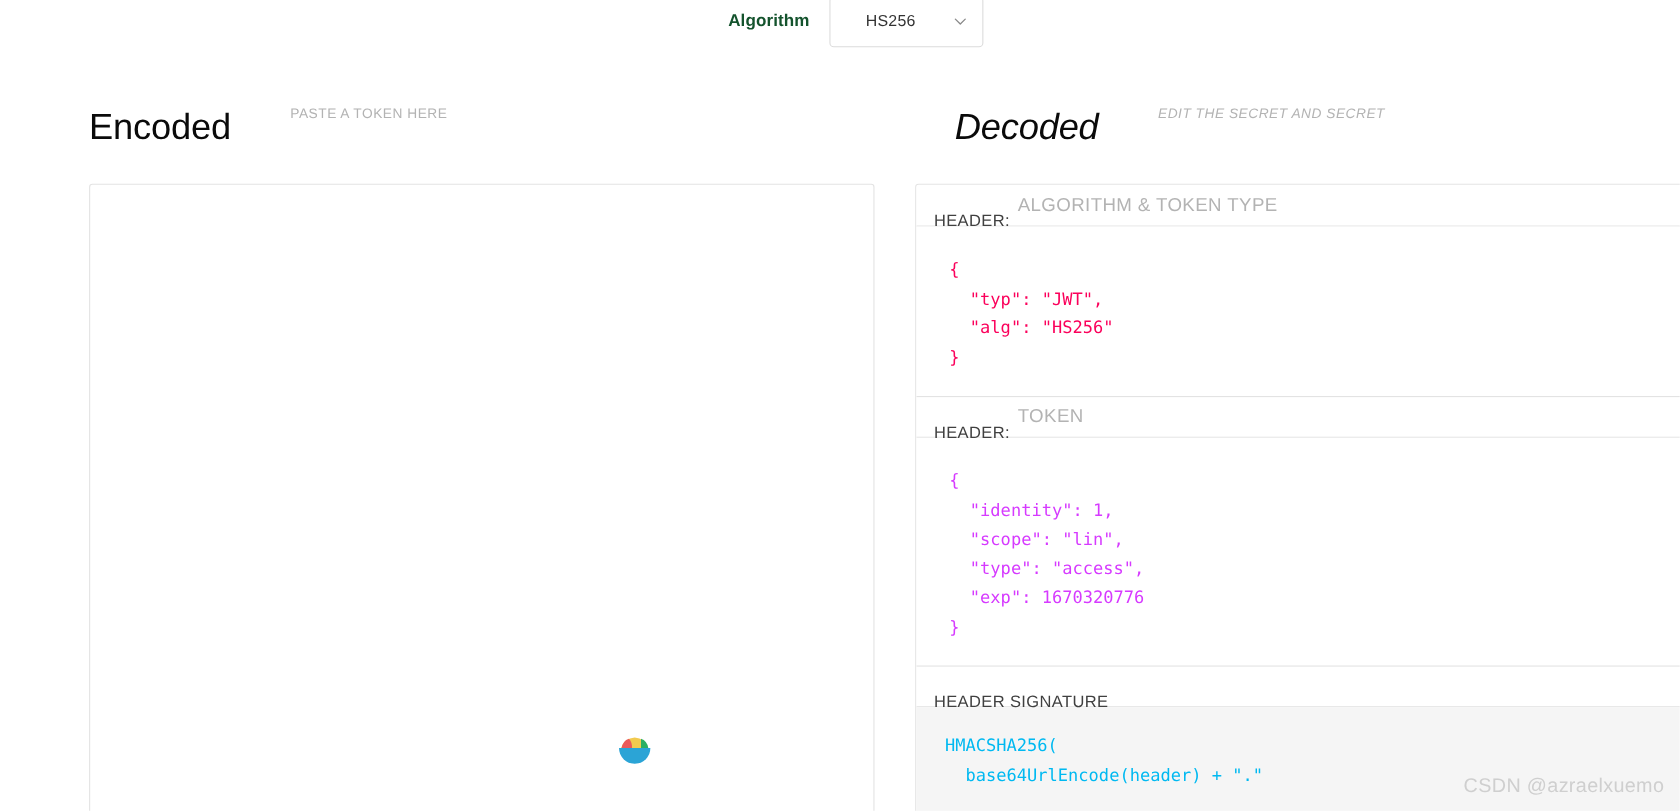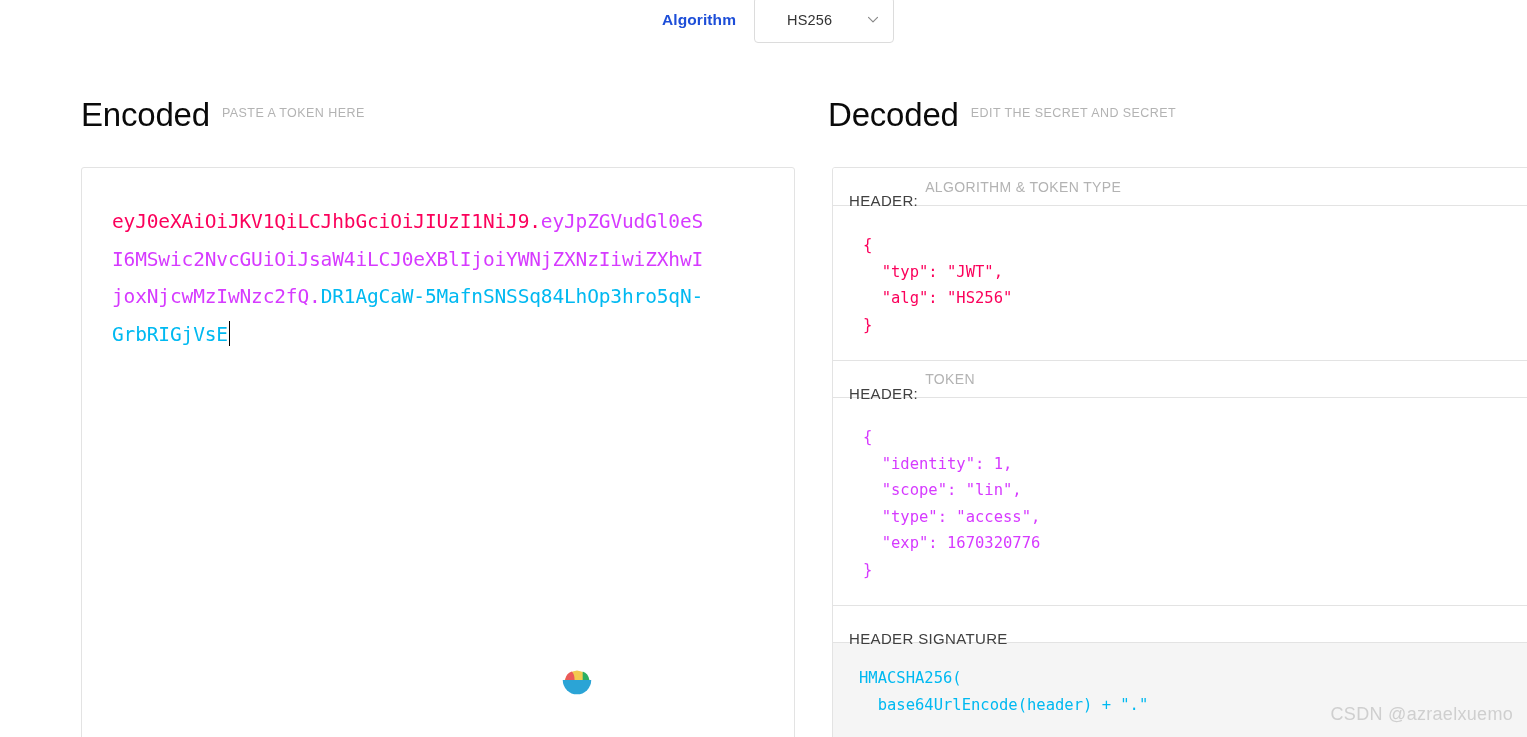--- a/index.html
+++ b/index.html
@@ -29,21 +29,21 @@
   }
   .algo-inner {
     display: flex;
     align-items: center;
     gap: 18px;
     transform: translateY(-6px);
   }
   .algo-label {
     font-size: 15.5px;
     font-weight: bold;
-    color: #1d4ed8;
+    color: #14532d;
     letter-spacing: 0.1px;
     margin-left: 29px;
   }
   .algo-select {
     position: relative;
     width: 140px;
     height: 46px;
     border: 1px solid #dcdcdc;
     border-radius: 4px;
     background: #ffffff;
@@ -64,39 +64,40 @@
     transform: translateY(-55%);
     width: 12px;
     height: 12px;
   }
   .algo-chevron svg { display: block; }
 
   
   .col-heading {
     position: absolute;
     display: flex;
-    align-items: center;
-    gap: 12px;
+    align-items: flex-start;
+    gap: 28px;
   }
   .col-heading.encoded { left: 81px; top: 98px; }
-  .col-heading.decoded { left: 828px; top: 98px; }
+  .col-heading.decoded { left: 868px; top: 98px; font-style: italic; }
   .col-title {
     font-size: 33px;
     font-weight: 400;
     color: #0a0a0a;
     letter-spacing: -0.2px;
     line-height: 1;
   }
   .col-sub {
     font-size: 12.5px;
     color: #b3b3b3;
     letter-spacing: 0.45px;
     line-height: 1;
     position: relative;
     top: -1px;
+    margin-left: 26px;
   }
 
   
   .encoded-panel {
     position: absolute;
     left: 81px;
     top: 167px;
     width: 714px;
     height: 600px;
     border: 1px solid #e3e3e3;
@@ -160,21 +161,21 @@
     border-bottom: 1px solid #e3e3e3;
   }
   .section-bar.top { border-top: none; }
   .sec-label {
     font-size: 15px;
     color: #404040;
     letter-spacing: 0.35px;
     margin-top: 28px;
   }
   .sec-hint {
-    font-size: 14px;
+    font-size: 17px;
     color: #b3b3b3;
     letter-spacing: 0.35px;
   }
   .json-body {
     padding: 26px 0 22px 30px;
     font-family: "DejaVu Sans Mono", monospace;
     font-size: 15.5px;
     line-height: 26.5px;
     white-space: pre;
     background: #ffffff;
@@ -227,21 +228,20 @@
     <span class="col-title">Encoded</span>
     <span class="col-sub">PASTE A TOKEN HERE</span>
   </div>
 
   <div class="col-heading decoded">
     <span class="col-title">Decoded</span>
     <span class="col-sub">EDIT THE SECRET AND SECRET</span>
   </div>
 
   <div class="encoded-panel">
-    <div class="token"><span class="tok-header">eyJ0eXAiOiJKV1QiLCJhbGciOiJIUzI1NiJ9</span><span class="tok-dot">.</span><span class="tok-payload">eyJpZGVudGl0eSI6MSwic2NvcGUiOiJsaW4iLCJ0eXBlIjoiYWNjZXNzIiwiZXhwIjoxNjcwMzIwNzc2fQ</span><span class="tok-dot2">.</span><span class="tok-sig">DR1AgCaW-5MafnSNSSq84LhOp3hro5qN-GrbRIGjVsE</span><span class="caret"></span></div>
 
     <span class="bowl-emoji">
       <svg viewBox="0 0 40 40" width="38" height="38" aria-hidden="true">
         <path d="M7 19 q3 -9 13 -10 q10 1 13 10 z" fill="#f2c94c"></path>
         <path d="M7.5 19 q1 -7 7 -9 q3 3 3 9 z" fill="#eb5757"></path>
         <path d="M26 10 q6 2 7 9 l-7 0 z" fill="#27ae60"></path>
         <path d="M5 19 h30 a15 15 0 0 1 -30 0 z" fill="#27a3d6"></path>
       </svg>
     </span>
   </div>

